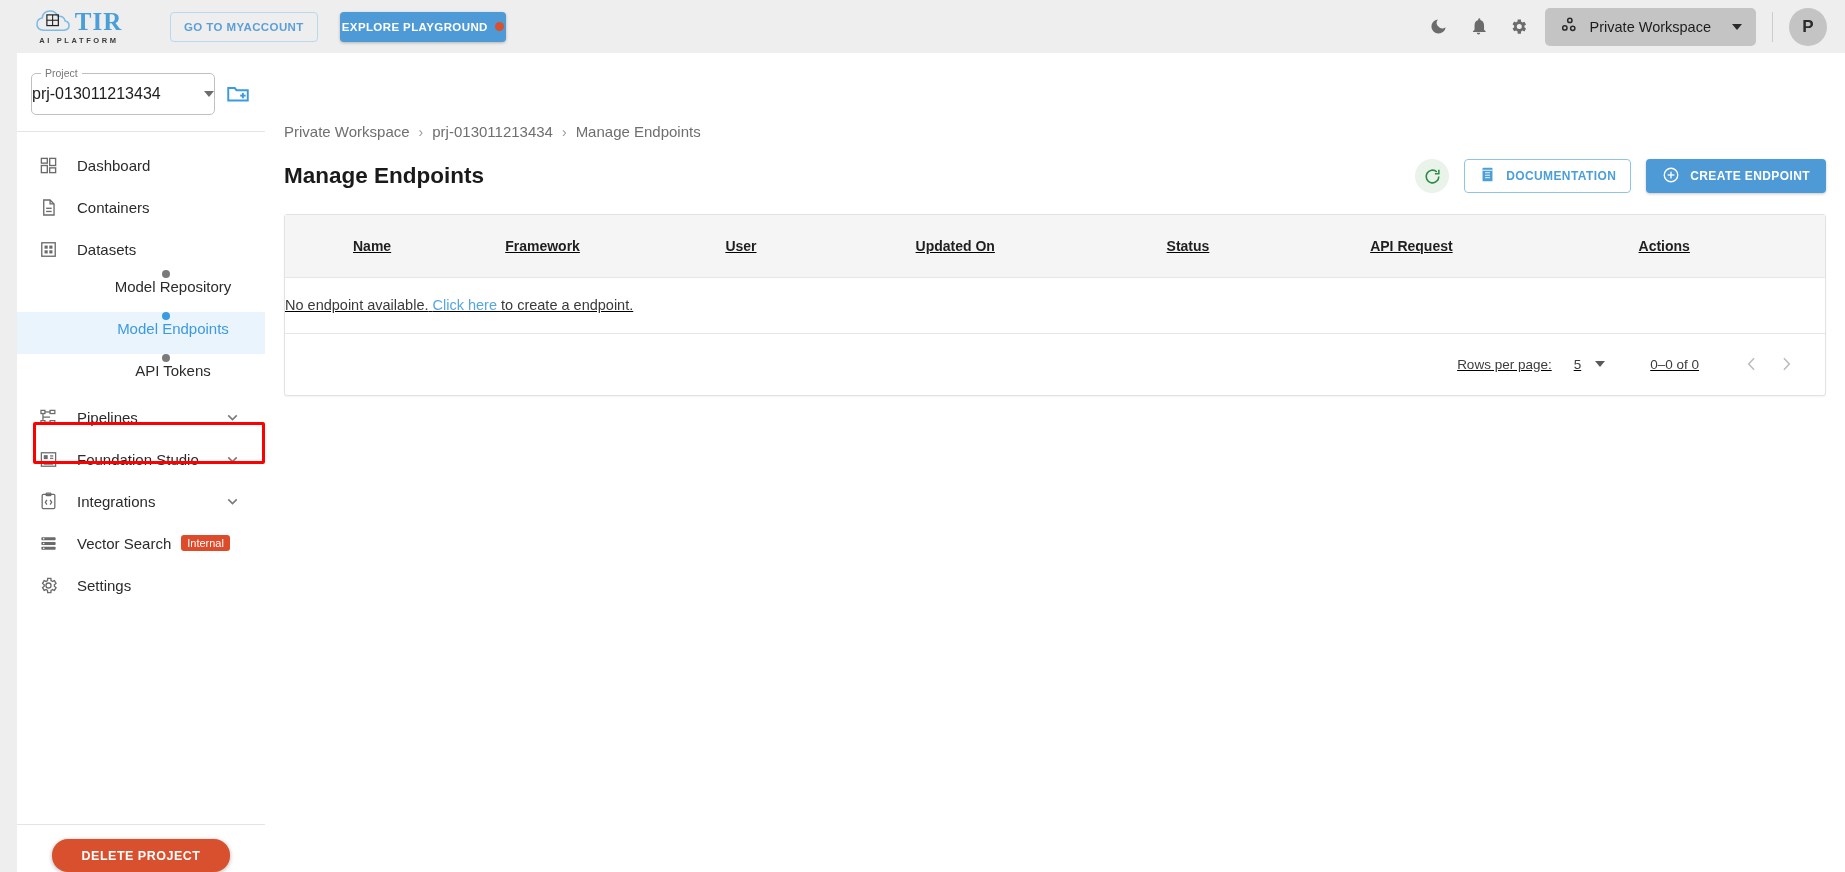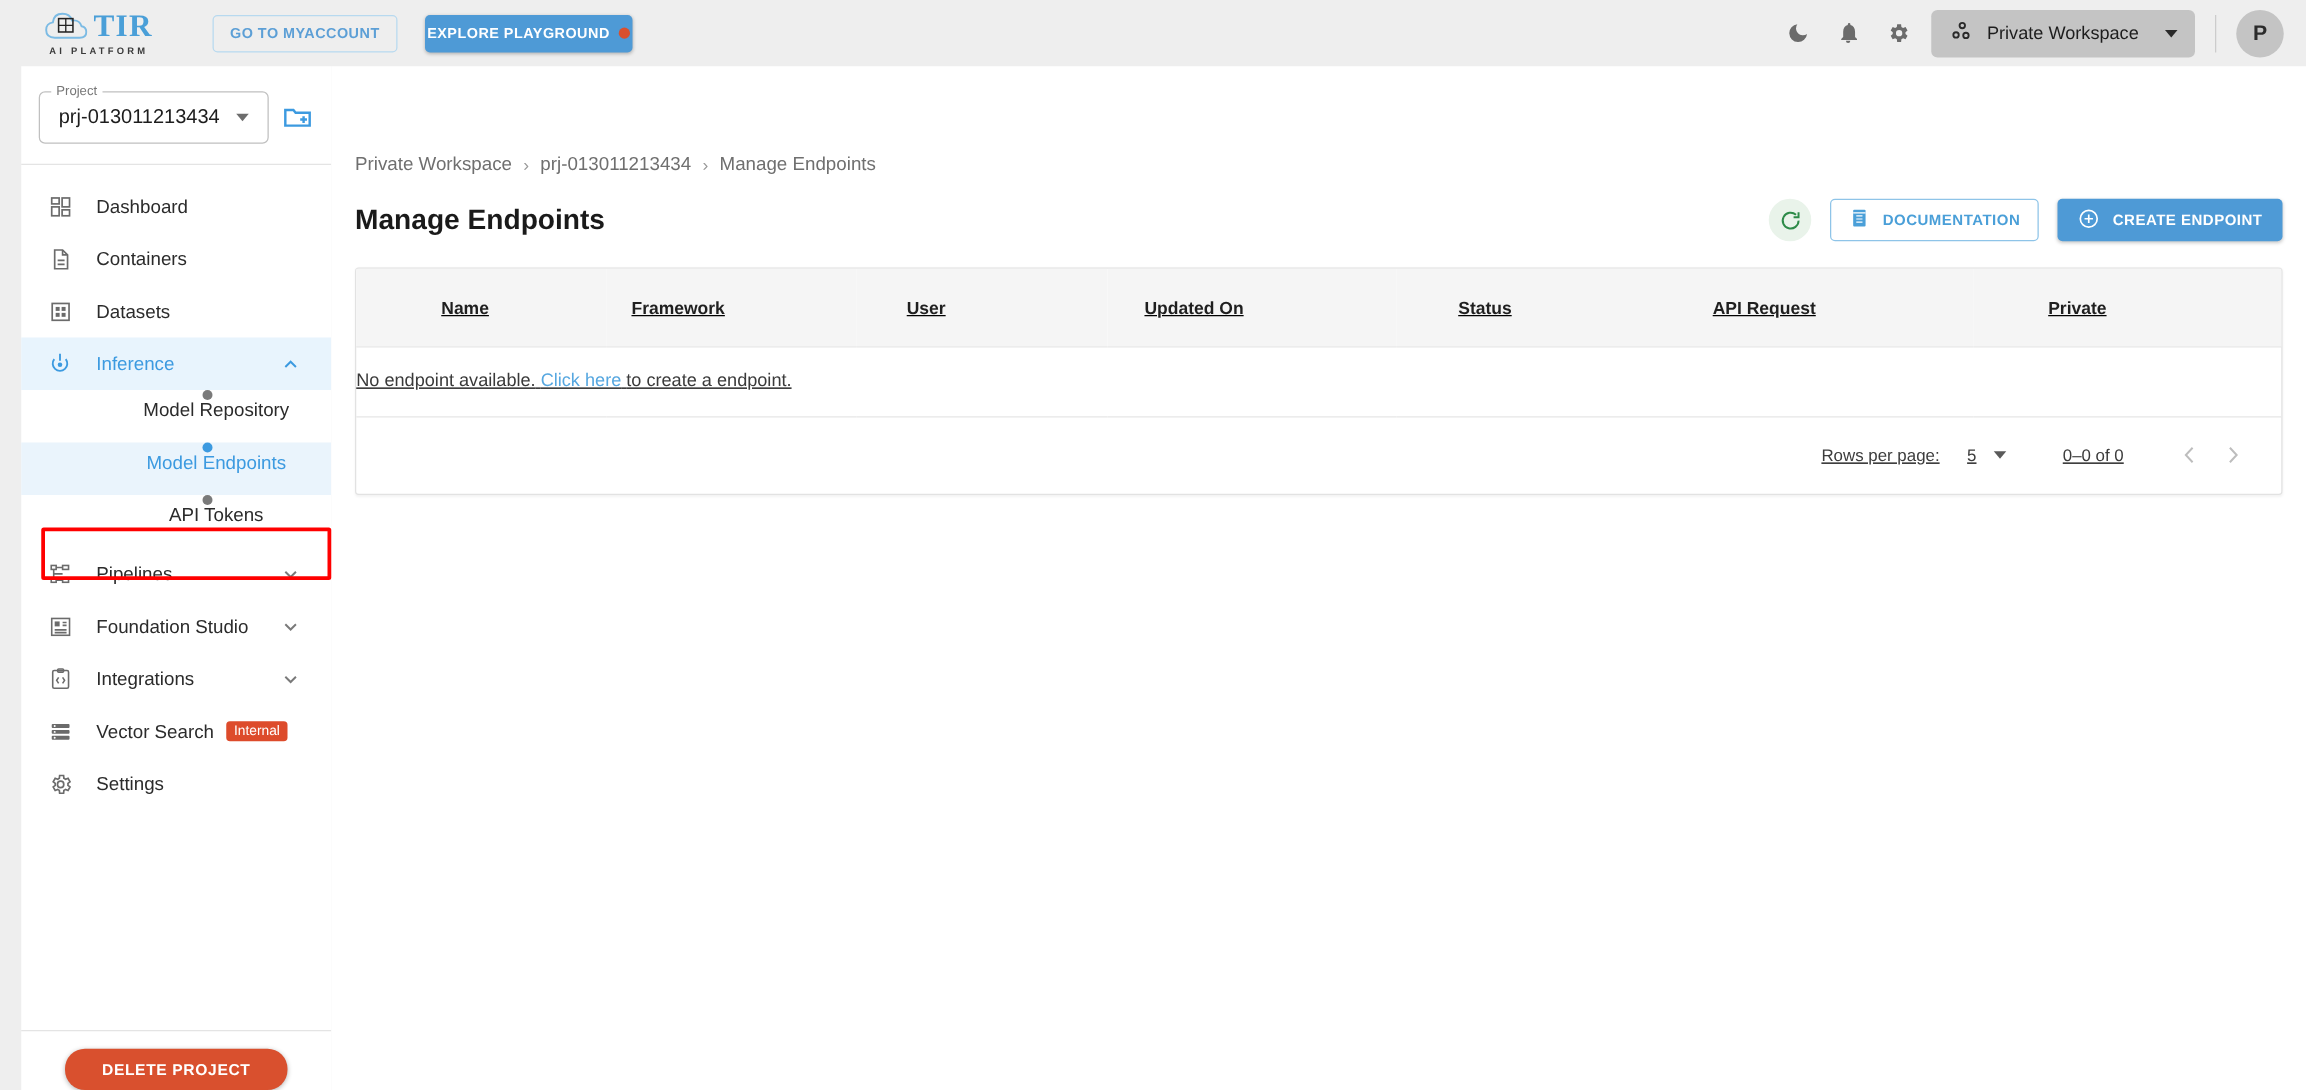--- a/index.html
+++ b/index.html
@@ -85,21 +85,21 @@
     display: flex; flex-direction: column;
   }
   .project-box {
     padding: 20px 14px 16px 14px;
     display: flex; align-items: center; gap: 10px;
     border-bottom: 1px solid #e4e4e4;
   }
   .project-field {
     position: relative; flex: 1;
     border: 1px solid #c0c0c0; border-radius: 5px;
-    height: 42px; display: flex; align-items: center; padding: 0 15px;
+    height: 42px; display: flex; align-items: center; padding: 0 0;
     cursor: pointer;
   }
   .project-legend {
     position: absolute; top: -7px; left: 9px; padding: 0 4px;
     background: #ffffff; font-size: 10.5px; color: #777777;
   }
   .project-value { font-size: 16px; color: #1d1d1d; }
   .project-caret {
     margin-left: auto; width: 0; height: 0;
     border-left: 5px solid transparent; border-right: 5px solid transparent;
@@ -326,35 +326,20 @@
           <rect x="3.5" y="3.5" width="17" height="17"></rect>
           <rect x="7" y="7" width="4" height="4" fill="currentColor" stroke="none"></rect>
           <rect x="13" y="7" width="4" height="4" fill="currentColor" stroke="none"></rect>
           <rect x="7" y="13" width="4" height="4" fill="currentColor" stroke="none"></rect>
           <rect x="13" y="13" width="4" height="4" fill="currentColor" stroke="none"></rect>
         </svg>
       </span>
       <span>Datasets</span>
     </div>
 
-    <div class="nav-item active">
-      <span class="ico">
-        <svg width="20" height="20" viewBox="0 0 24 24" fill="none" stroke="currentColor" stroke-width="1.8">
-          <path d="M6.5 7.5a7 7 0 1 0 11 0"></path>
-          <circle cx="12" cy="13" r="2.2" fill="currentColor" stroke="none"></circle>
-          <line x1="12" y1="2.5" x2="12" y2="9"></line>
-        </svg>
-      </span>
-      <span>Inference</span>
-      <span class="chev">
-        <svg width="17" height="17" viewBox="0 0 24 24" fill="none" stroke="currentColor" stroke-width="2.2">
-          <polyline points="6,15 12,9 18,15"></polyline>
-        </svg>
-      </span>
-    </div>
 
     <div class="sub-item">
       <span class="bullet"></span>
       <span>Model Repository</span>
     </div>
 
     <div class="sub-item selected">
       <span class="bullet"></span>
       <span>Model Endpoints</span>
     </div>
@@ -501,21 +486,21 @@
   <div class="card">
     <table>
       <thead>
         <tr>
           <th style="width:13%;padding-left:68px;">Name</th>
           <th style="width:13%;padding-left:20px;">Framework</th>
           <th style="width:13%;padding-left:40px;">User</th>
           <th style="width:15%;padding-left:30px;">Updated On</th>
           <th style="width:14%;padding-left:50px;">Status</th>
           <th style="width:16%;padding-left:38px;">API Request</th>
-          <th style="width:16%;padding-left:60px;">Private</th>
+          <th style="width:16%;padding-left:60px;">Actions</th>
         </tr>
       </thead>
       <tbody>
         <tr class="empty-row">
           <td colspan="7">
             <span>No endpoint available.</span>
             <span class="link-blue">Click here</span>
             <span>to create a endpoint.</span>
           </td>
         </tr>

